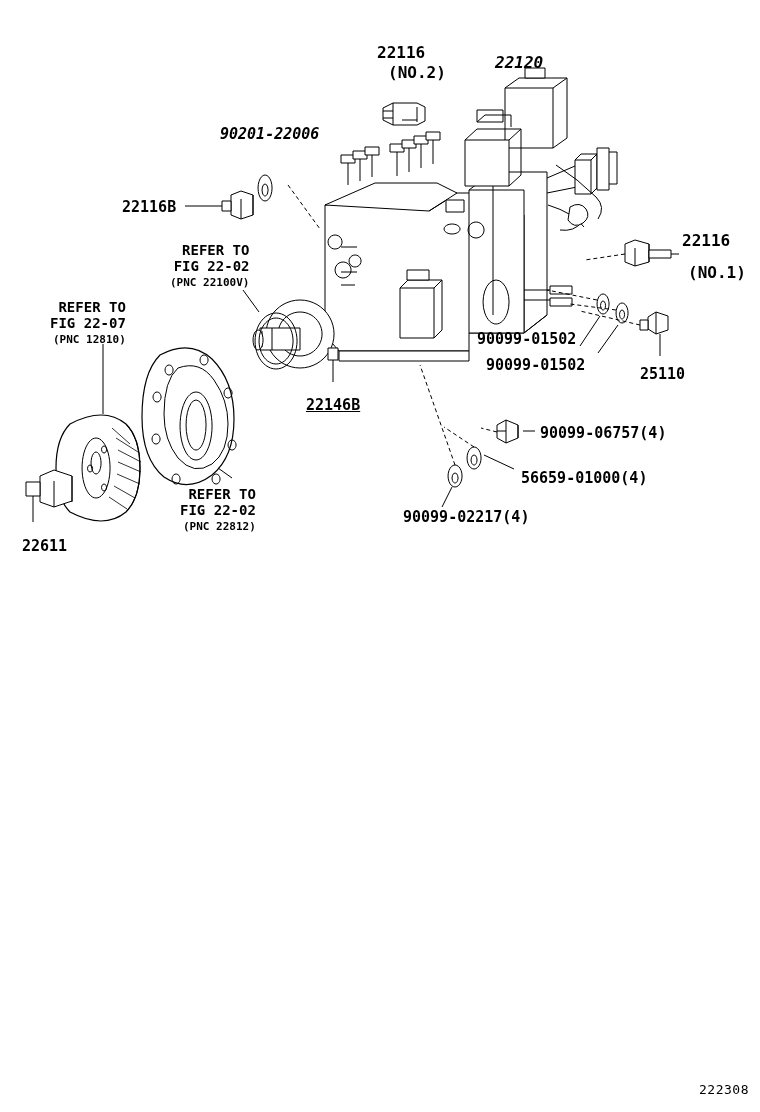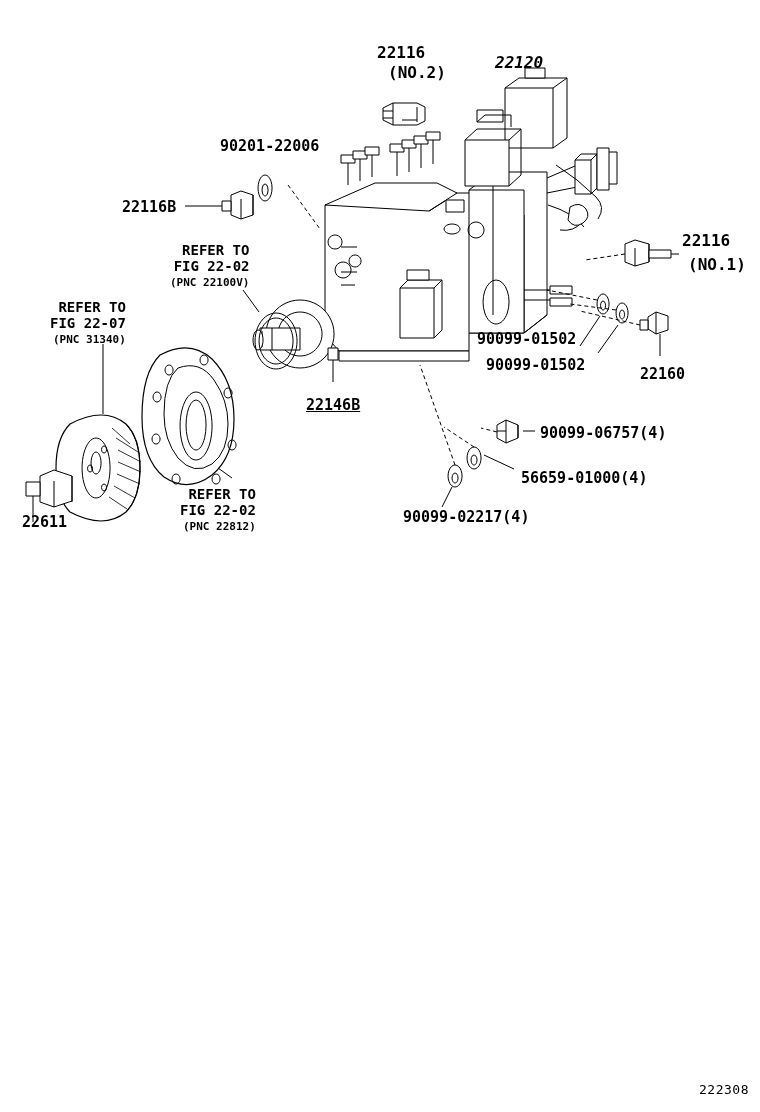--- a/index.html
+++ b/index.html
@@ -268,46 +268,46 @@
       <path class="ln-d" d="M474 447 l-30 -20"></path>
       <path class="ln-d" d="M497 432 l-16 -4"></path>
     </g>
   </svg>
 
   <div class="label lbl-main" style="left:377px; top:44px;">22116</div>
   <div class="label lbl-sub" style="left:388px; top:64px;">(NO.2)</div>
 
   <div class="label lbl-main" style="left:495px; top:54px;font-style:italic;">22120</div>
 
-  <div class="label lbl-part" style="left:220px; top:138px;">90201-22006</div>
+  <div class="label lbl-part" style="left:220px; top:126px;font-style:italic;">90201-22006</div>
 
   <div class="label lbl-part" style="left:122px; top:199px;">22116B</div>
 
   <div class="label lbl-main" style="left:682px; top:232px;">22116</div>
-  <div class="label lbl-sub" style="left:688px; top:256px;">(NO.1)</div>
+  <div class="label lbl-sub" style="left:688px; top:264px;">(NO.1)</div>
 
   <div class="label lbl-refer" style="left:170px; top:243px;"><span>REFER TO
 FIG 22-02</span><br><span class="pnc">(PNC 22100V)</span></div>
 
   <div class="label lbl-refer" style="left:50px; top:300px;"><span>REFER TO
-FIG 22-07</span><br><span class="pnc">(PNC 31340)</span></div>
+FIG 22-07</span><br><span class="pnc">(PNC 12810)</span></div>
 
   <div class="label lbl-part" style="left:477px; top:331px;">90099-01502</div>
   <div class="label lbl-part" style="left:486px; top:357px;">90099-01502</div>
 
-  <div class="label lbl-part" style="left:640px; top:366px;">22160</div>
+  <div class="label lbl-part" style="left:640px; top:366px;">25110</div>
 
   <div class="label lbl-part" style="left:306px; top:397px;text-decoration:underline;">22146B</div>
 
   <div class="label lbl-part" style="left:540px; top:425px;">90099-06757(4)</div>
 
   <div class="label lbl-part" style="left:521px; top:470px;">56659-01000(4)</div>
 
   <div class="label lbl-refer" style="left:180px; top:487px;"><span>REFER TO
 FIG 22-02</span><br><span class="pnc">(PNC 22812)</span></div>
 
   <div class="label lbl-part" style="left:403px; top:509px;">90099-02217(4)</div>
 
-  <div class="label lbl-part" style="left:22px; top:514px;">22611</div>
+  <div class="label lbl-part" style="left:22px; top:538px;">22611</div>
 
   <div class="label lbl-corner" style="left:699px; top:1083px;">222308</div>
 
 </div>
 
 </body></html>

